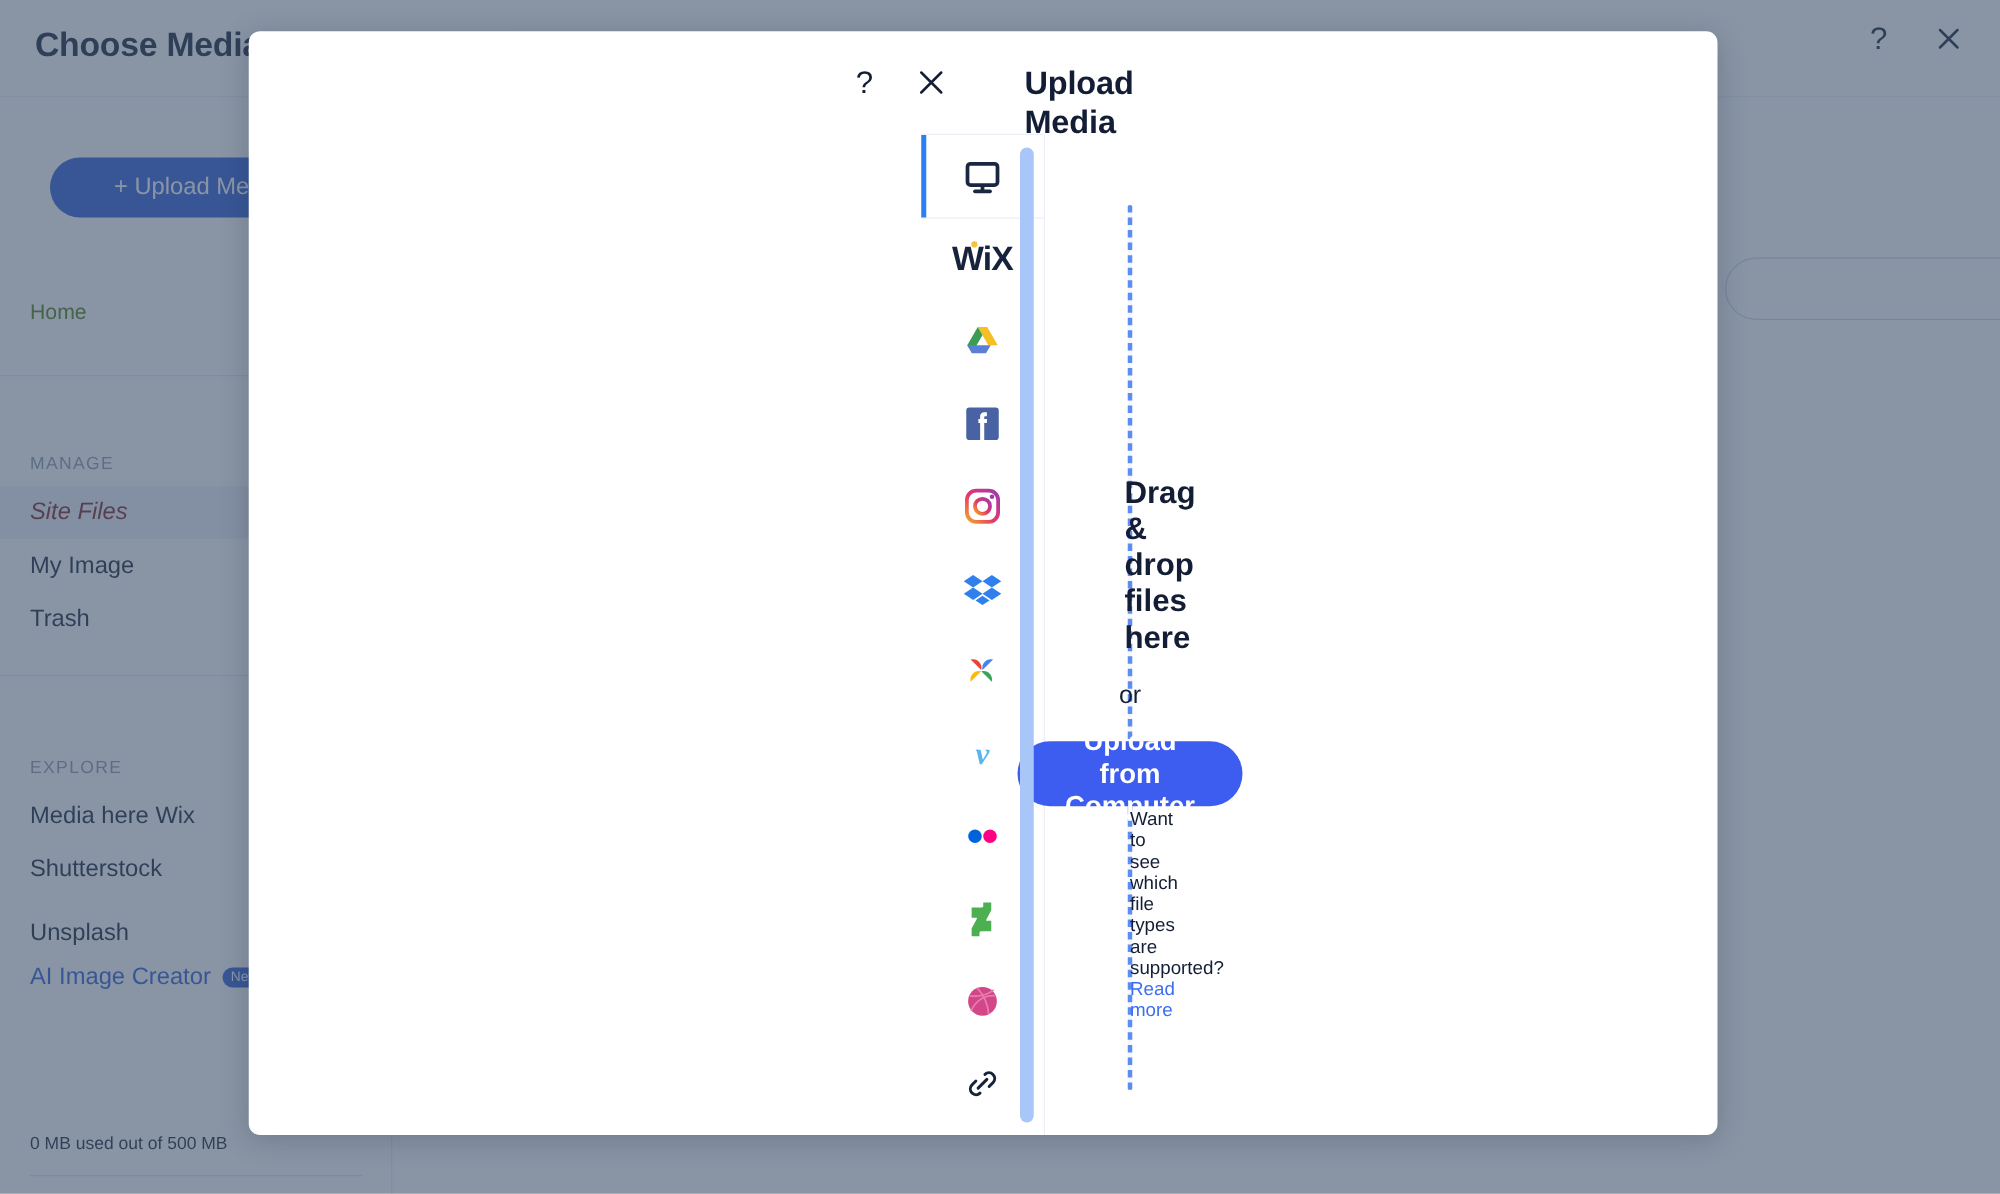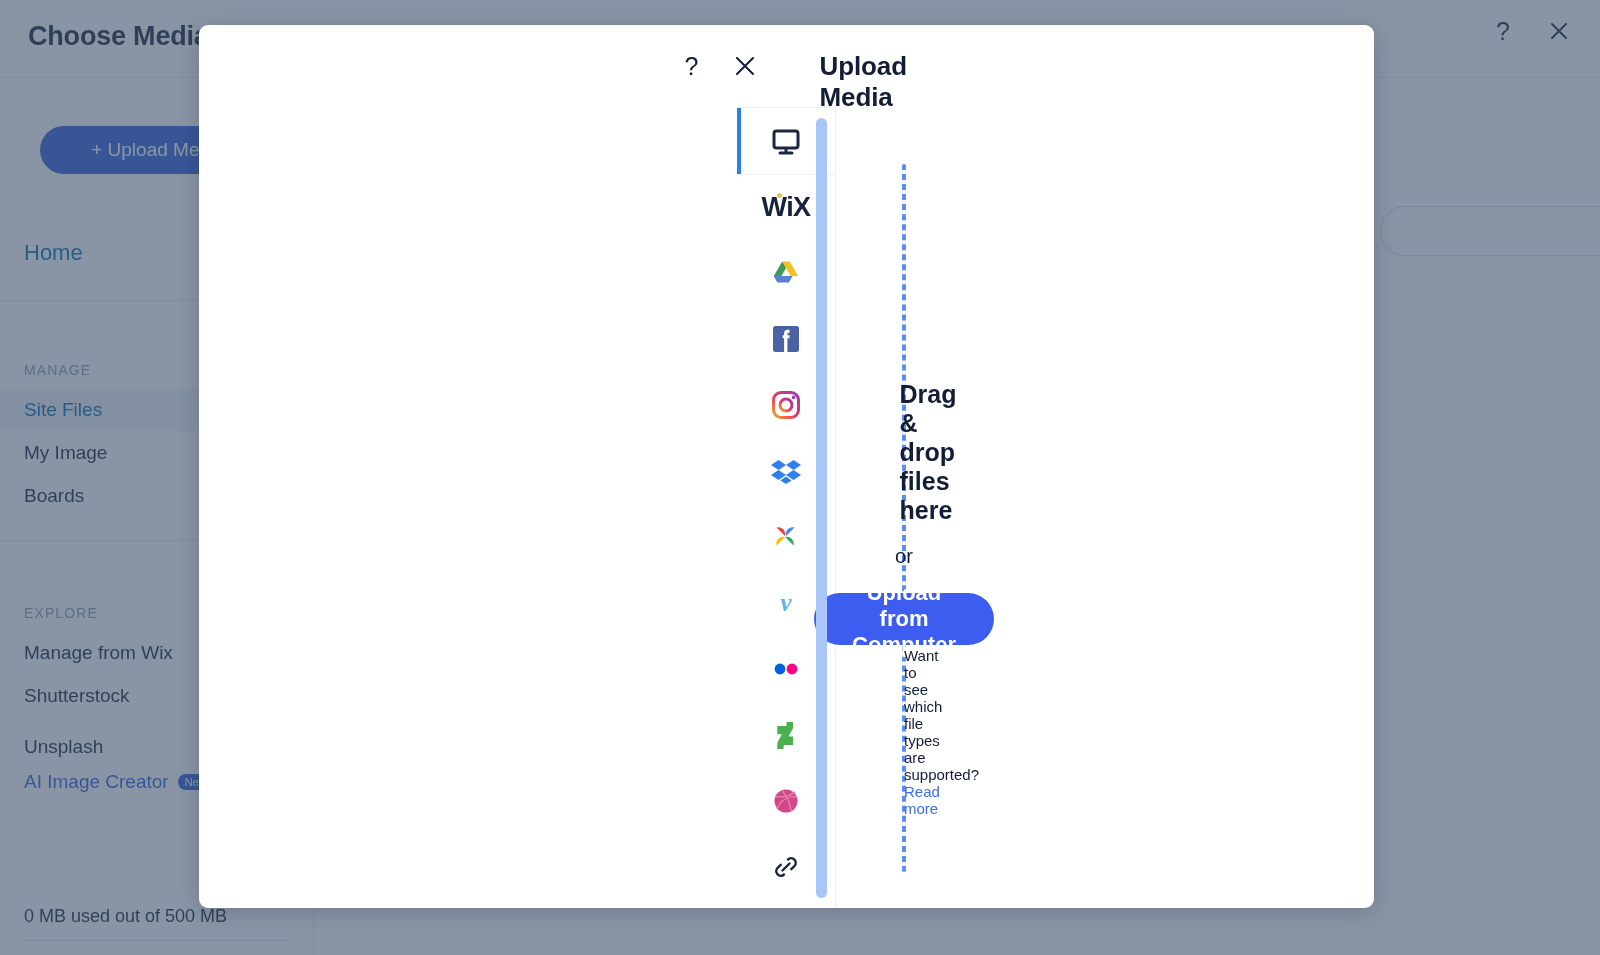--- a/index.html
+++ b/index.html
@@ -43,42 +43,42 @@
     position: absolute; left: 40px; top: 48px;
     width: 236px; height: 48px; border-radius: 24px;
     background: #2b5bd7;
     color: #ffffff; font-size: 19px;
     display: flex; align-items: center; justify-content: center;
     border: none; cursor: pointer;
     font-family: "Liberation Sans", sans-serif;
   }
   .nav-home {
     position: absolute; left: 24px; top: 162px;
-    font-size: 22px; color: #0369a1;
+    font-size: 17px; color: #4d7c0f;
   }
   .nav-divider {
     position: absolute; left: 0; width: 314px; height: 1px; background: #e6e9ef;
   }
   .nav-section-label {
     position: absolute; left: 24px;
     font-size: 14px; color: #8b96ab; letter-spacing: 1.1px; font-weight: 400;
   }
   .nav-item {
     position: absolute; left: 0; width: 314px; height: 42px;
     display: flex; align-items: center; padding-left: 24px;
     font-size: 19px; color: #131e36; cursor: pointer;
   }
-  .nav-item.active { color: #0369a1; background: #eef1f9; }
+  .nav-item.active { color: #7f1d1d; background: #eef1f9; font-style: italic; }
   .nav-item.link { color: #2b5bd7; }
   .badge-new {
     margin-left: 9px; background: #2b5bd7; color: #fff;
     font-size: 11px; border-radius: 8px; padding: 2px 7px;
   }
   .storage-text {
-    position: absolute; left: 24px; top: 828px; font-size: 18px; color: #131e36;
+    position: absolute; left: 24px; top: 828px; font-size: 14px; color: #131e36;
   }
   .storage-divider {
     position: absolute; left: 24px; top: 862px; width: 266px; height: 1px; background: #dfe3ec;
   }
   .manage-storage {
     position: absolute; left: 24px; top: 874px; font-size: 18px; color: #2b5bd7; cursor: pointer;
   }
 
   .bg-main { position: absolute; left: 314px; top: 78px; right: 0; bottom: 0; background: #ffffff; }
   .bg-search {
@@ -202,28 +202,28 @@
     <div class="nav-divider" style="top:222px;"></div>
 
     <div class="nav-section-label" style="top:284px;">MANAGE</div>
     <div class="nav-item active" style="top:311px;">
       <span>Site Files</span>
     </div>
     <div class="nav-item" style="top:354px;">
       <span>My Image</span>
     </div>
     <div class="nav-item" style="top:397px;">
-      <span>Boards</span>
+      <span>Trash</span>
     </div>
 
     <div class="nav-divider" style="top:462px;"></div>
 
     <div class="nav-section-label" style="top:527px;">EXPLORE</div>
     <div class="nav-item" style="top:554px;">
-      <span>Manage from Wix</span>
+      <span>Media here Wix</span>
     </div>
     <div class="nav-item" style="top:597px;">
       <span>Shutterstock</span>
     </div>
     <div class="nav-item" style="top:648px;">
       <span>Unsplash</span>
     </div>
     <div class="nav-item link" style="top:683px;">
       <span>AI Image Creator</span>
       <span class="badge-new">New</span>

